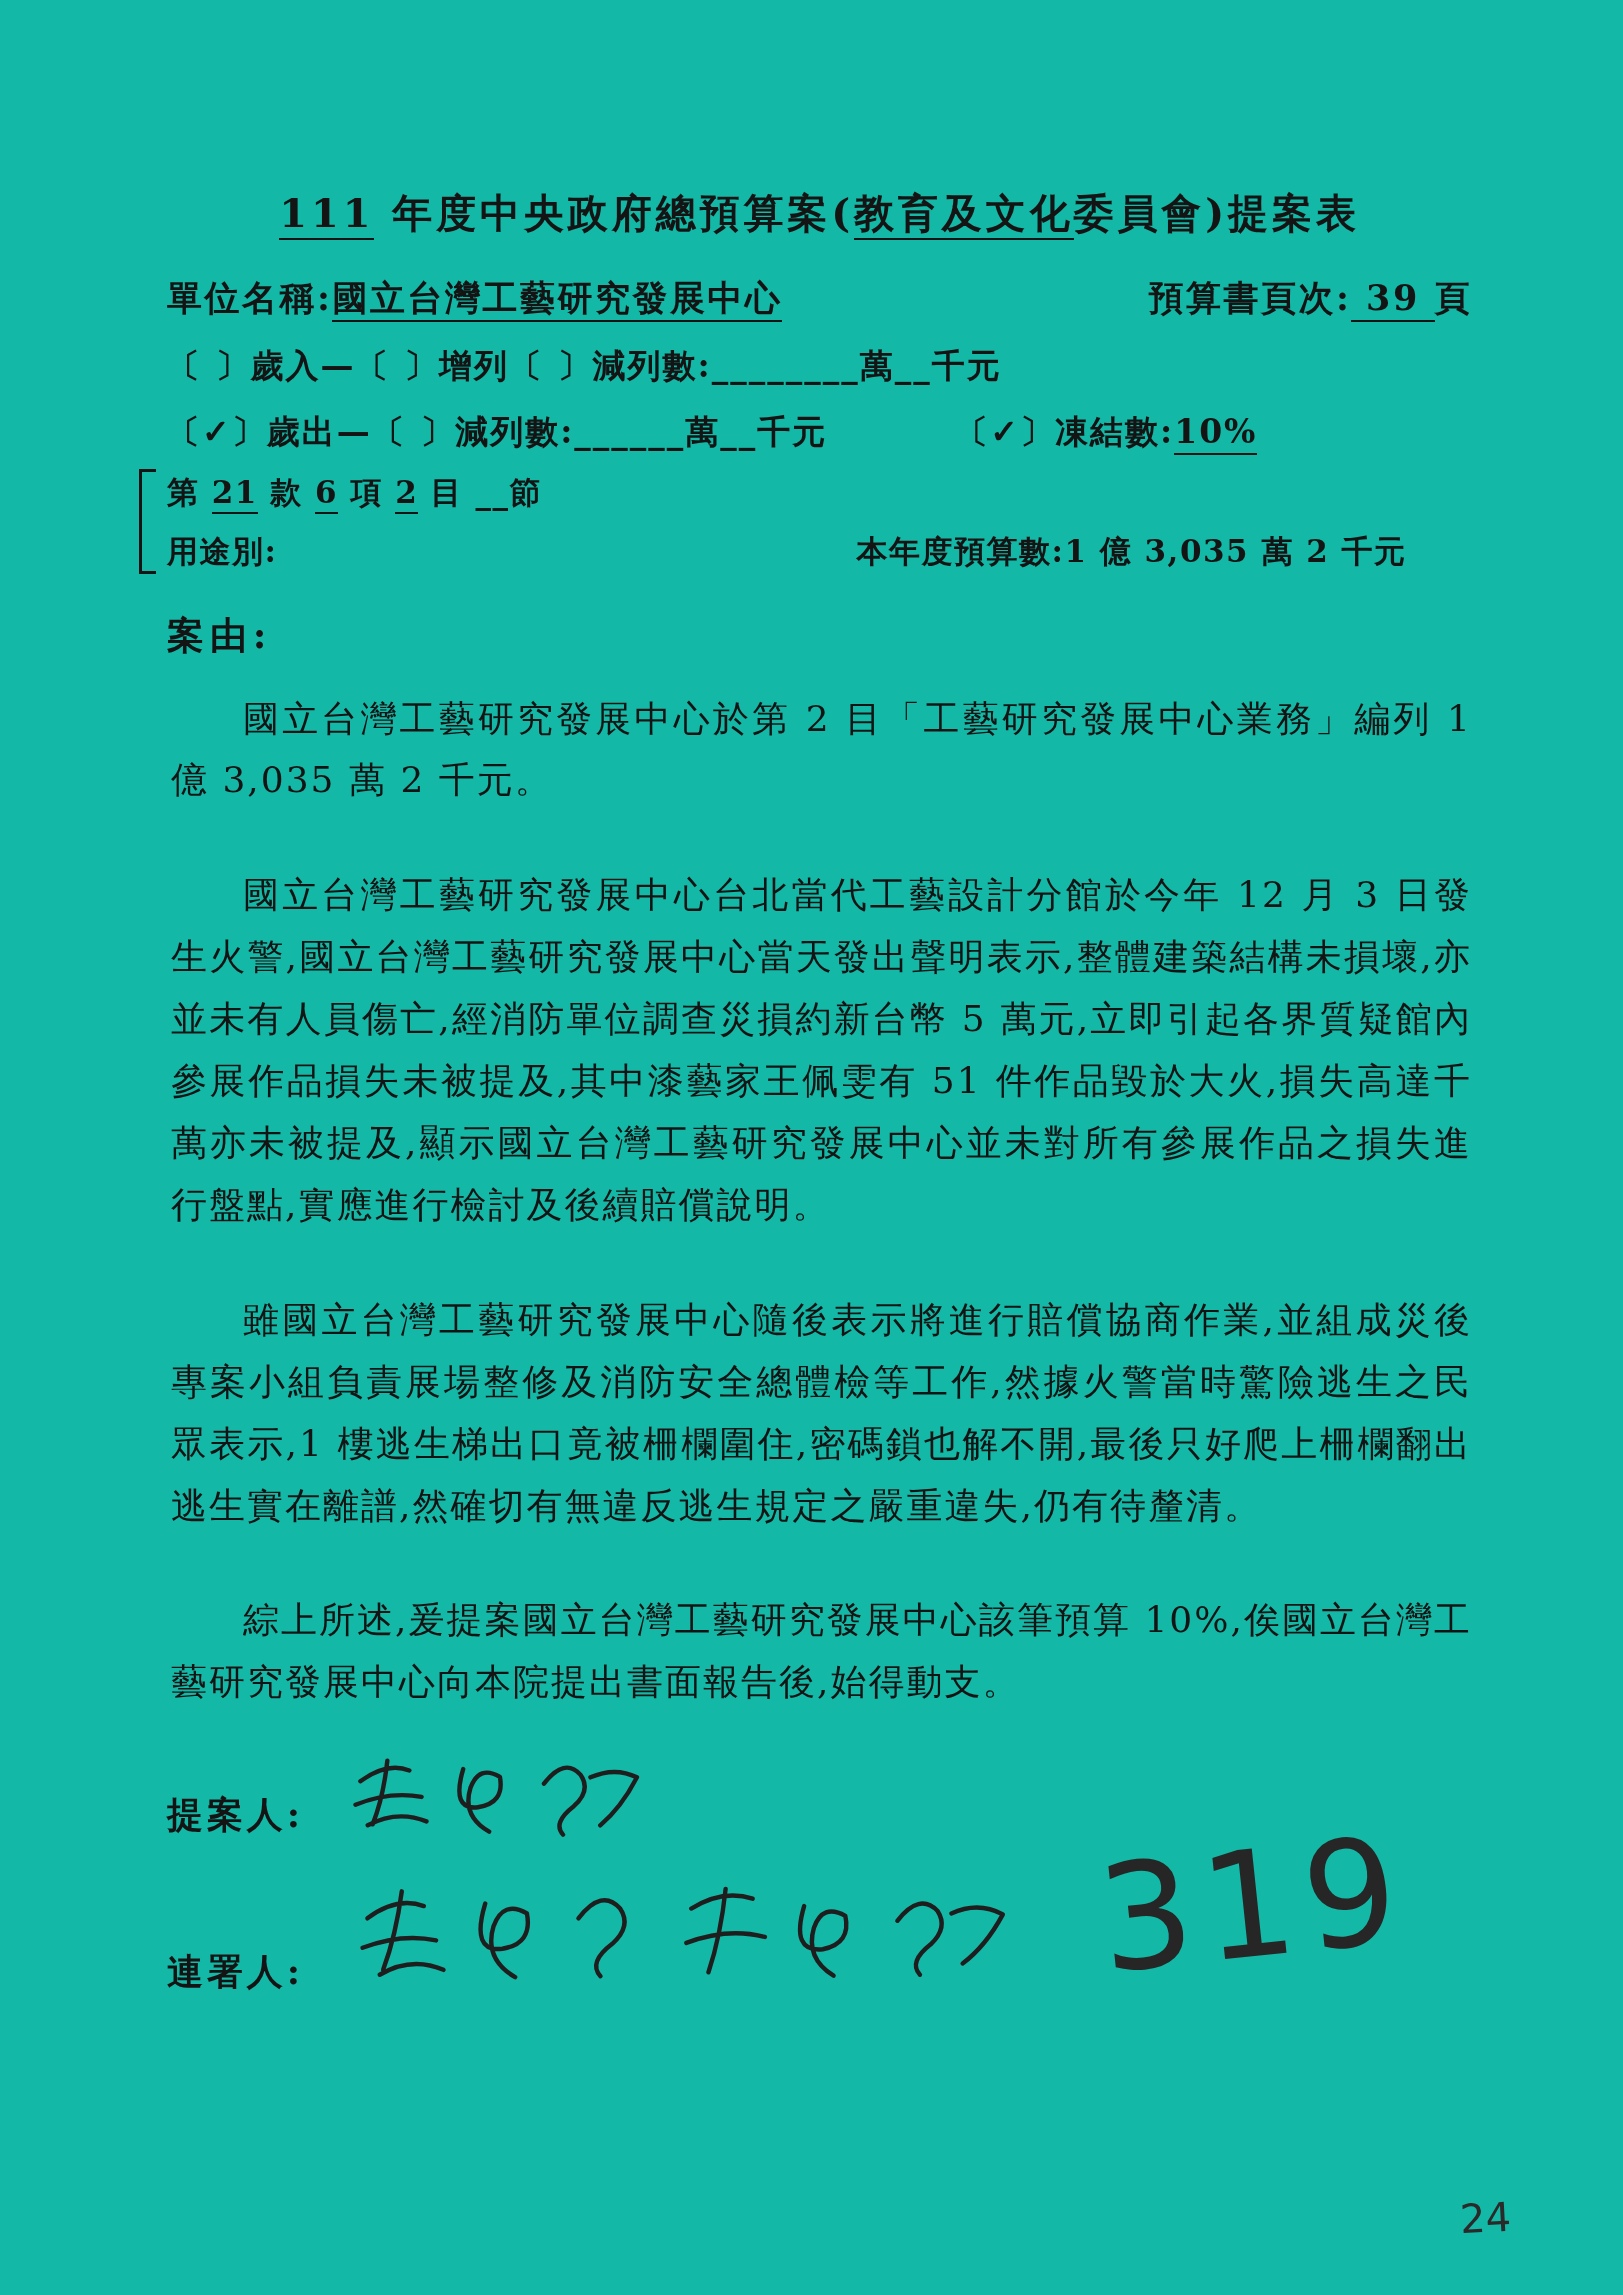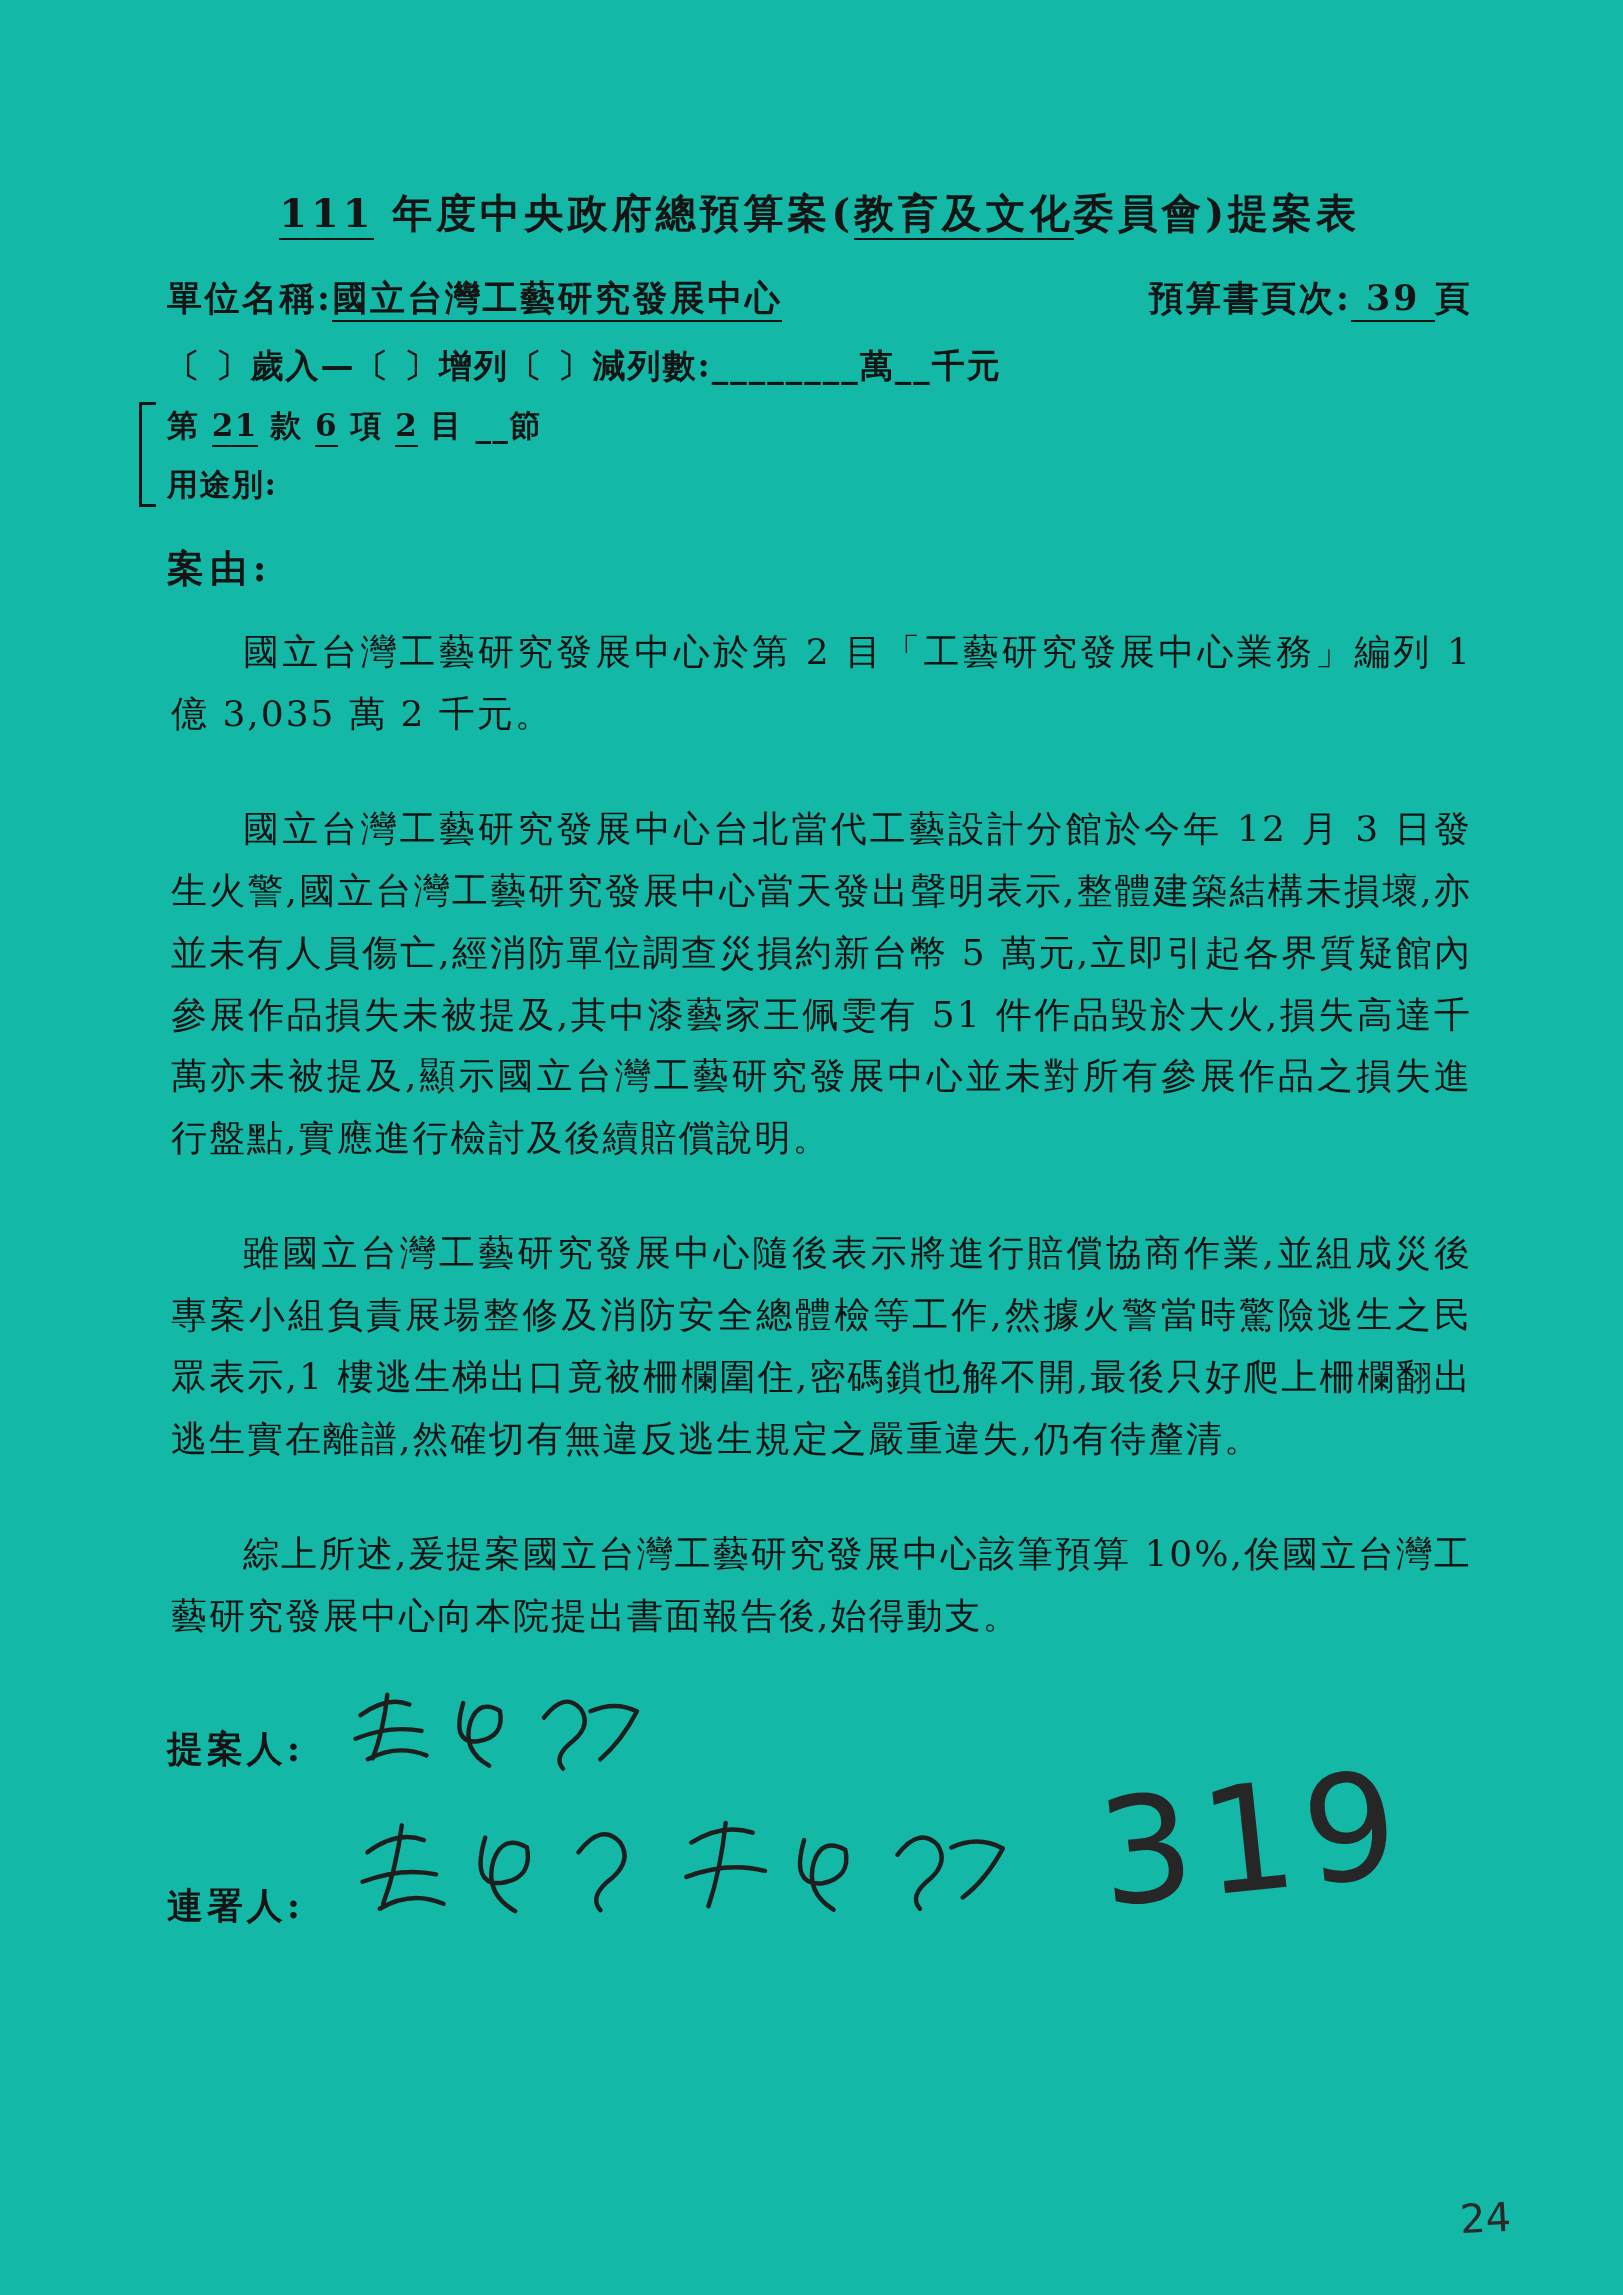--- a/index.html
+++ b/index.html
@@ -87,28 +87,30 @@
 
   <h1 class="title"><span class="u">111</span><span> 年度中央政府總預算案(</span><span class="u">教育及文化</span><span>委員會)提案表</span></h1>
 
   <div class="hdr-row">
     <span><span>單位名稱:</span><span class="u">國立台灣工藝研究發展中心</span></span>
     <span><span>預算書頁次:</span><span class="u"> 39 </span><span>頁</span></span>
   </div>
 
   <div class="cb-row"><span>〔 〕</span><span>歲入—</span><span>〔 〕</span><span>增列</span><span>〔 〕</span><span>減列數:</span><span>________</span><span>萬</span><span>__</span><span>千元</span></div>
 
+  <div class="cb-row"><span>〔✓〕</span><span>歲出—</span><span>〔 〕</span><span>減列數:</span><span>______</span><span>萬</span><span>__</span><span>千元</span><span class="cb-gap"></span><span>〔✓〕</span><span>凍結數:</span><span class="u">10%</span></div>
 
   <div class="section">
     <div class="bracket"></div>
     <div class="s-row">
       <span><span>第 </span><span class="u">21</span><span> 款 </span><span class="u">6</span><span> 項 </span><span class="u">2</span><span> 目 </span><span>__</span><span>節</span></span>
     </div>
     <div class="s-row">
       <span>用途別:</span>
+      <span><span>本年度預算數:</span><span>1 億 3,035 萬 2 千元</span></span>
     </div>
   </div>
 
   <div class="case-label">案由:</div>
 
   <p class="para first">國立台灣工藝研究發展中心於第 2 目「工藝研究發展中心業務」編列 1 億 3,035 萬 2 千元。</p>
   <p class="para">國立台灣工藝研究發展中心台北當代工藝設計分館於今年 12 月 3 日發生火警,國立台灣工藝研究發展中心當天發出聲明表示,整體建築結構未損壞,亦並未有人員傷亡,經消防單位調查災損約新台幣 5 萬元,立即引起各界質疑館內參展作品損失未被提及,其中漆藝家王佩雯有 51 件作品毀於大火,損失高達千萬亦未被提及,顯示國立台灣工藝研究發展中心並未對所有參展作品之損失進行盤點,實應進行檢討及後續賠償說明。</p>
   <p class="para">雖國立台灣工藝研究發展中心隨後表示將進行賠償協商作業,並組成災後專案小組負責展場整修及消防安全總體檢等工作,然據火警當時驚險逃生之民眾表示,1 樓逃生梯出口竟被柵欄圍住,密碼鎖也解不開,最後只好爬上柵欄翻出逃生實在離譜,然確切有無違反逃生規定之嚴重違失,仍有待釐清。</p>
   <p class="para">綜上所述,爰提案國立台灣工藝研究發展中心該筆預算 10%,俟國立台灣工藝研究發展中心向本院提出書面報告後,始得動支。</p>
 

